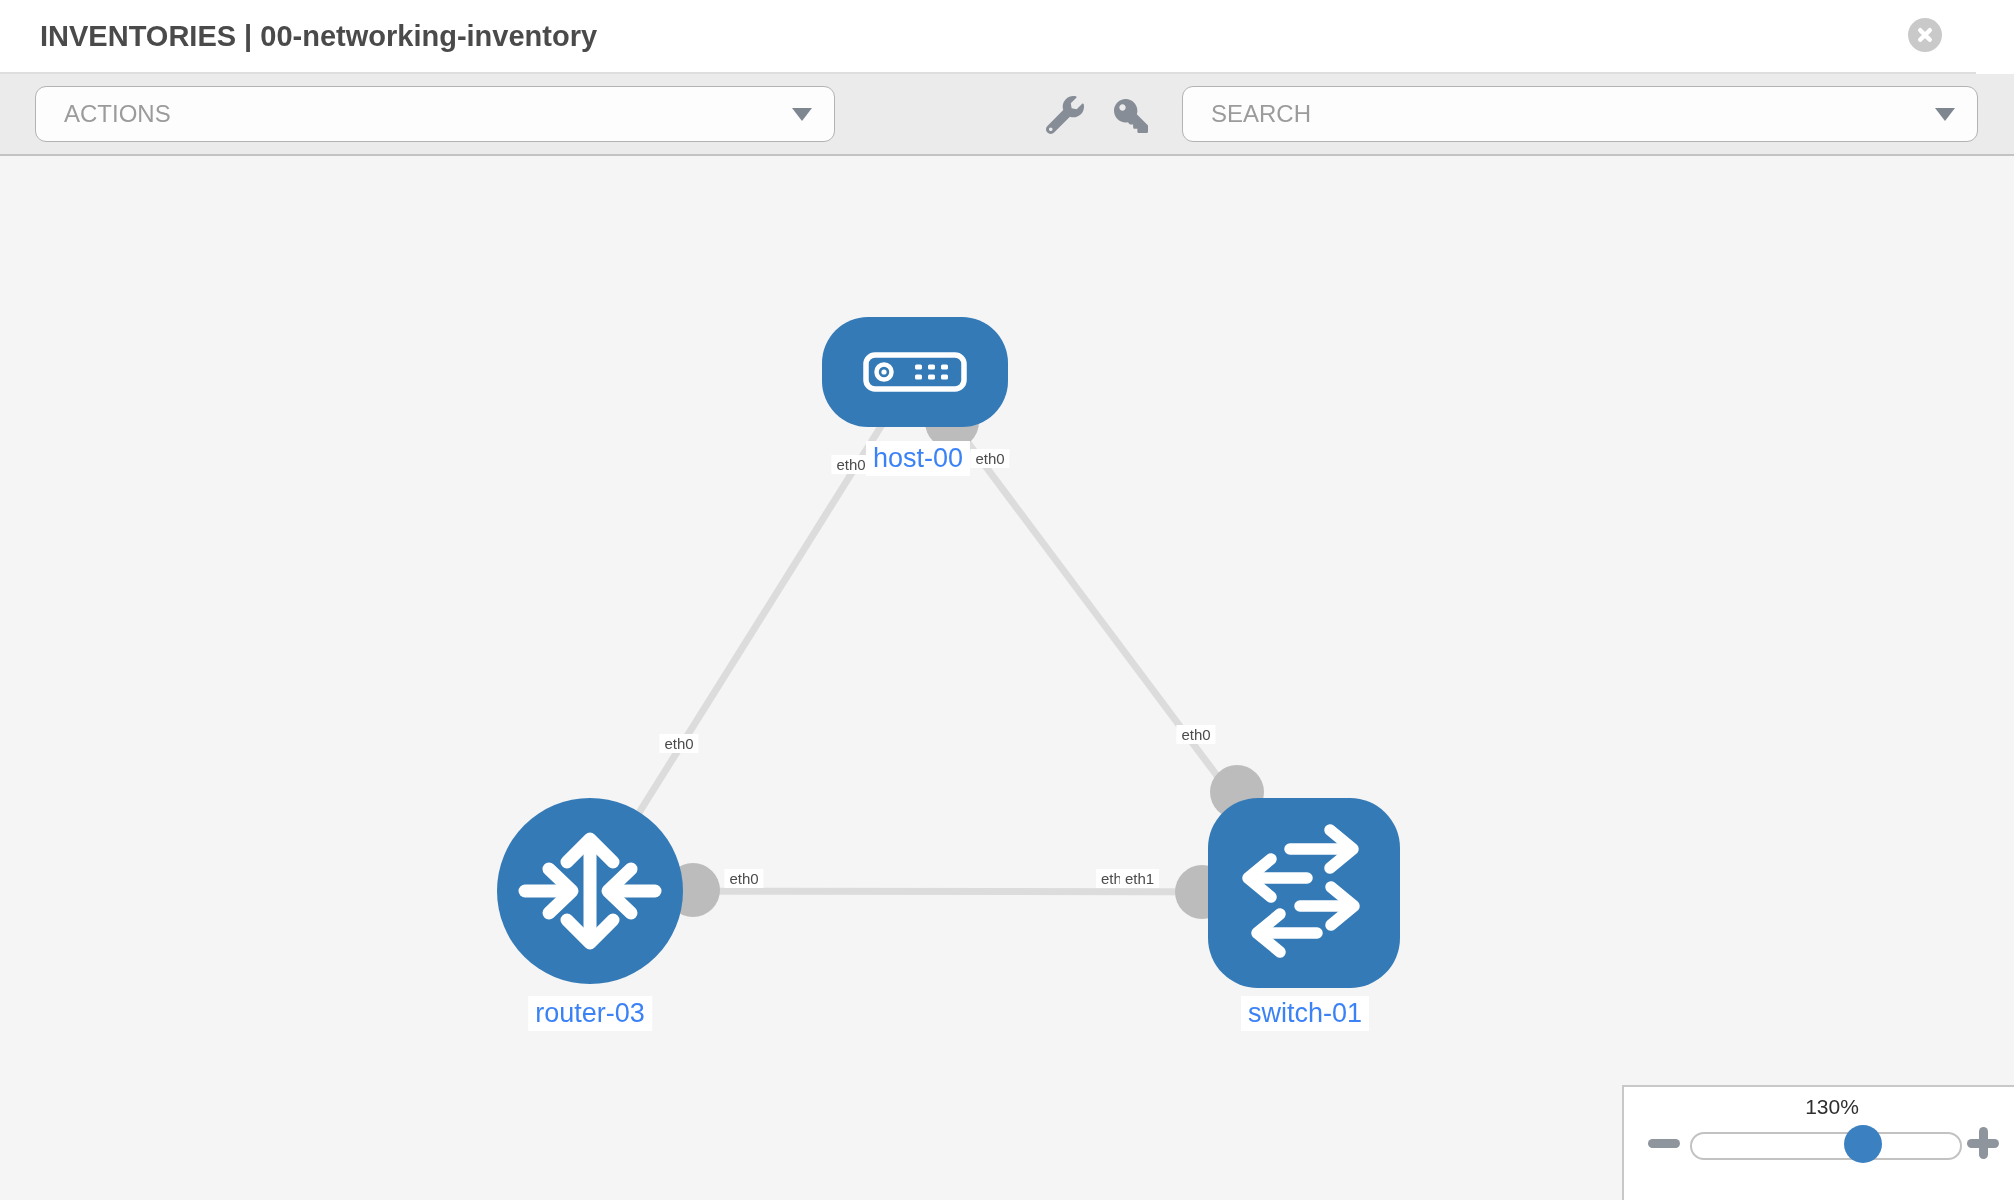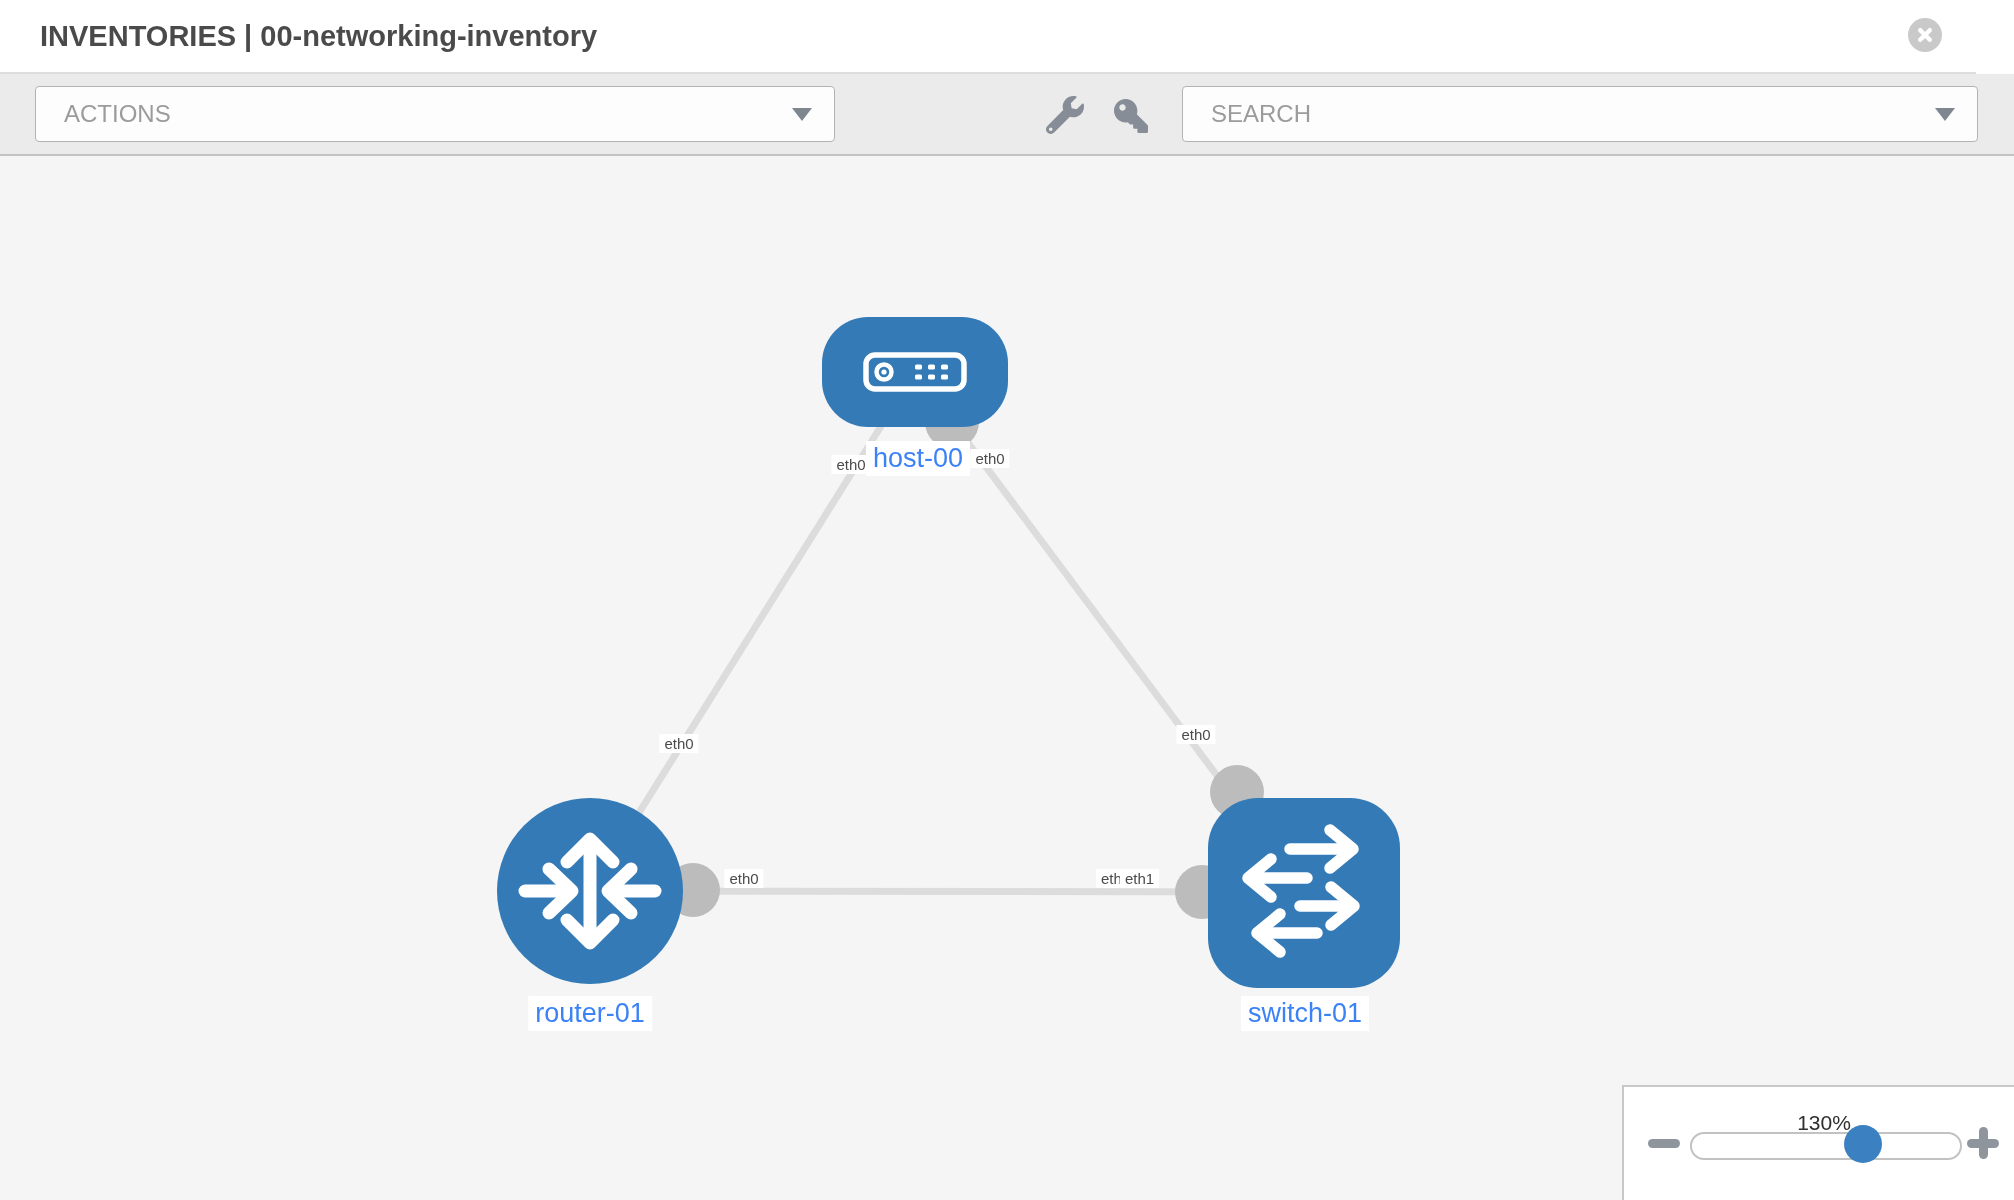--- a/index.html
+++ b/index.html
@@ -11,21 +11,21 @@
   .header{position:absolute;left:0;top:0;width:1976px;height:72px;background:#ffffff;
           border-bottom:2px solid #dedede;z-index:30;}
   .page-title{position:absolute;left:40px;top:50%;transform:translateY(-50%);
           font-size:29px;font-weight:bold;color:#4a4a4a;}
   .close-btn{position:absolute;right:34px;top:18px;width:34px;height:34px;border-radius:50%;
           background:#c9c9c9;display:flex;align-items:center;justify-content:center;cursor:pointer;}
   
   .toolbar{position:absolute;left:0;top:74px;width:2014px;height:80px;background:#ebebeb;
           border-bottom:2px solid #c3c3c3;z-index:29;}
   .select{position:absolute;top:12px;height:56px;background:#fdfdfd;border:1px solid #b3b3b3;
-          border-radius:4px;box-sizing:border-box;display:flex;align-items:center;
+          border-radius:11px;box-sizing:border-box;display:flex;align-items:center;
           padding:0 28px;color:#9b9b9b;font-size:24px;cursor:pointer;}
   .select.actions{left:35px;width:800px;}
   .select.search{left:1182px;width:796px;}
   .caret{position:absolute;right:22px;top:50%;margin-top:-6px;width:0;height:0;
           border-left:10px solid transparent;border-right:10px solid transparent;
           border-top:13px solid #7e8790;}
   .tool-btn{position:absolute;background:none;border:none;padding:0;cursor:pointer;}
   .tool-btn.wrench{left:1046px;top:22px;width:38px;height:38px;}
   .tool-btn.key{left:1114px;top:25px;width:34px;height:34px;}
   
@@ -38,22 +38,22 @@
   .node.switch{left:1208px;top:642px;width:192px;height:190px;border-radius:50px;}
   .nlabel{position:absolute;z-index:3;background:#ffffff;color:#3b82f6;font-size:27px;
         padding:2px 7px;white-space:nowrap;transform:translateX(-50%);}
   .ilabel{position:absolute;z-index:3;background:#ffffff;color:#4b4b4b;font-size:15px;
         padding:1px 5px;white-space:nowrap;transform:translateX(-50%);}
   .ilabel.leftalign{transform:none;}
   .ilabel.clipped{width:26px;overflow:hidden;padding-right:0;z-index:2;}
   
   .zoom-panel{position:absolute;left:1622px;top:1085px;width:400px;height:130px;background:#ffffff;
         border:2px solid #c8c8c8;z-index:40;box-sizing:border-box;}
-  .zoom-level{position:absolute;left:200px;top:8px;transform:translateX(-50%);
-        font-size:21px;color:#2f2f2f;margin-top:16px;}
+  .zoom-level{position:absolute;left:208px;top:8px;transform:translateX(-50%);
+        font-size:21px;color:#2f2f2f;}
   .zoom-minus{position:absolute;left:24px;top:52px;width:32px;height:9px;border-radius:5px;
         background:#8f959d;cursor:pointer;}
   .zoom-track{position:absolute;left:66px;top:45px;width:268px;height:24px;border:2px solid #c2c2c2;
         border-radius:14px;background:#ffffff;cursor:pointer;}
   .zoom-thumb{position:absolute;left:152px;top:-9px;width:38px;height:38px;border-radius:50%;
         background:#3b80c1;cursor:pointer;}
   .zoom-plus{position:absolute;left:343px;top:40px;width:32px;height:32px;cursor:pointer;}
   .zoom-plus::before{content:"";position:absolute;left:0;top:12px;width:32px;height:9px;
         border-radius:5px;background:#8f959d;}
   .zoom-plus::after{content:"";position:absolute;left:12px;top:0;width:9px;height:32px;
@@ -146,21 +146,21 @@
           <path d="M63 61 L40 80 L63 99"></path>
         <path d="M92 108 L133 108"></path> 
           <path d="M123 89 L146 108 L123 127"></path>
         <path d="M109 135 L62 135"></path> 
           <path d="M72 116 L49 135 L72 154"></path>
       </g>
     </svg>
   </div>
 
   <div class="nlabel" style="left:918px;top:285px;">host-00</div>
-  <div class="nlabel" style="left:590px;top:840px;">router-01</div>
+  <div class="nlabel" style="left:590px;top:840px;">router-03</div>
   <div class="nlabel" style="left:1305px;top:840px;">switch-01</div>
 
   <div class="ilabel" style="left:851px;top:299px;">eth0</div>
   <div class="ilabel" style="left:990px;top:293px;">eth0</div>
   <div class="ilabel" style="left:679px;top:578px;">eth0</div>
   <div class="ilabel" style="left:744px;top:713px;">eth0</div>
   <div class="ilabel" style="left:1196px;top:569px;">eth0</div>
   <div class="ilabel leftalign clipped" style="left:1096px;top:713px;">eth1</div>
   <div class="ilabel leftalign" style="left:1120px;top:713px;">eth1</div>
 </div>

